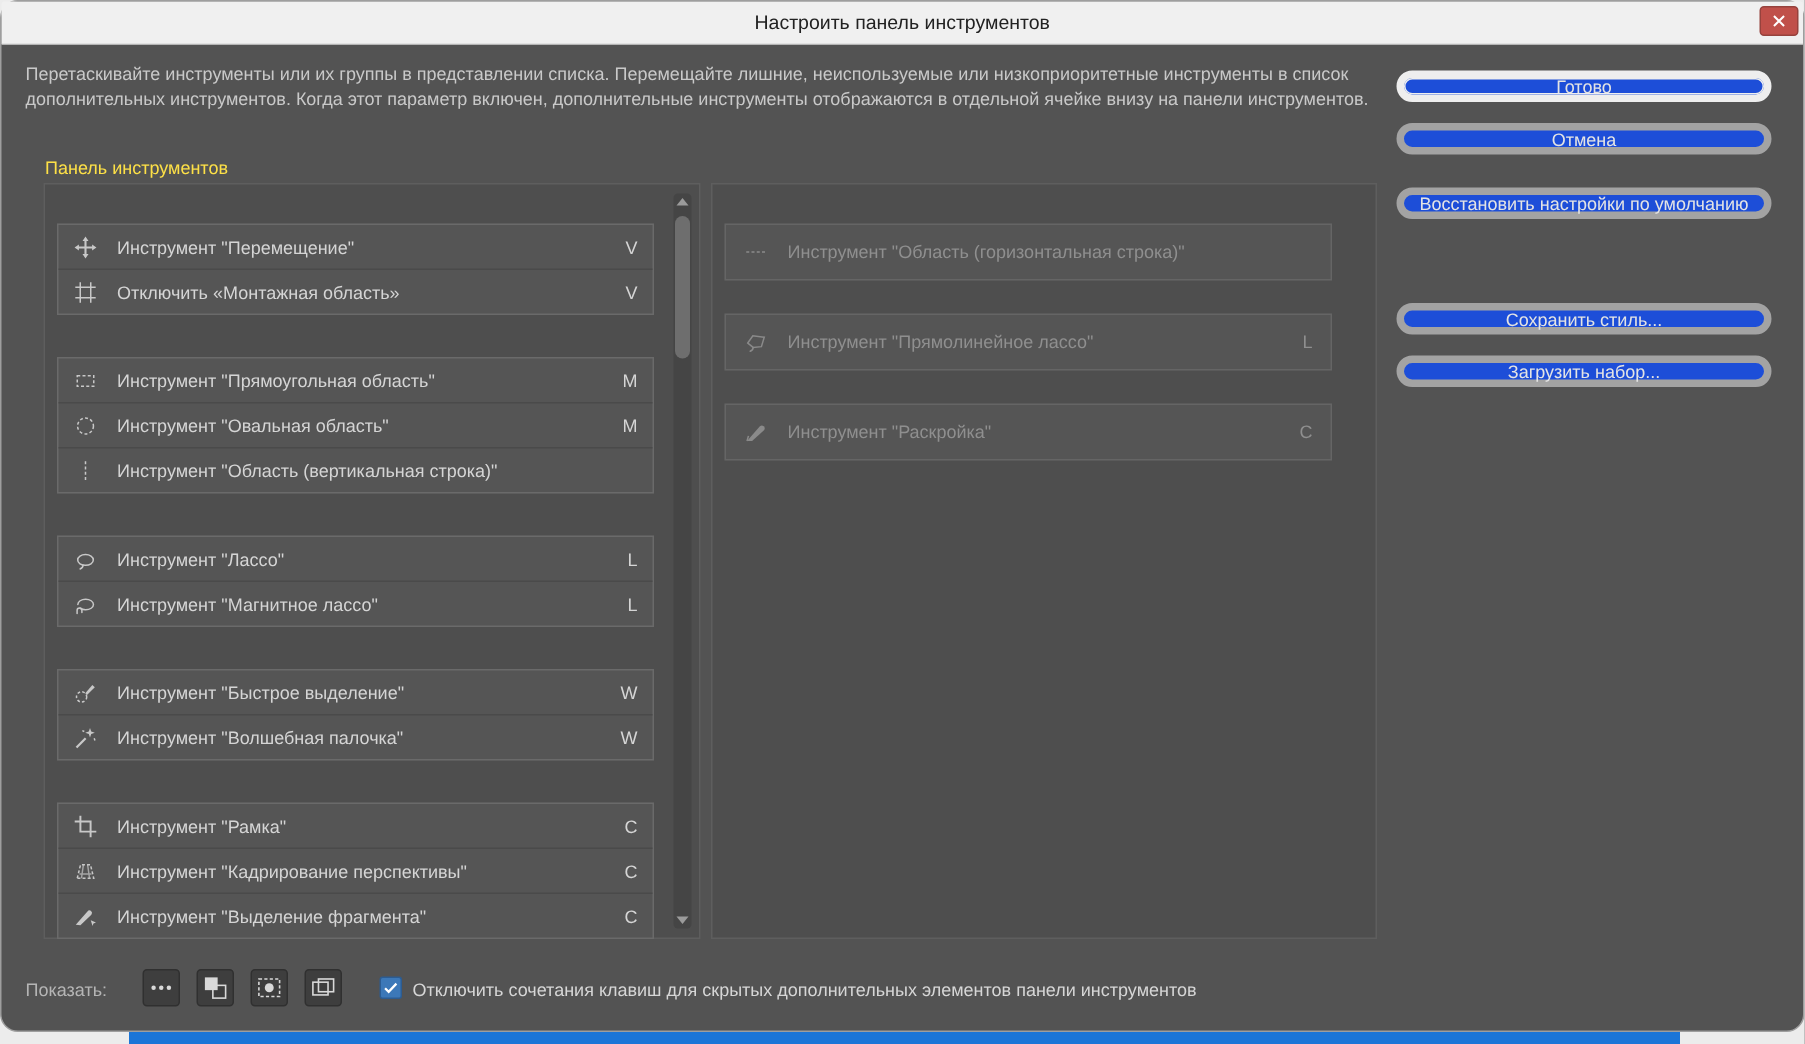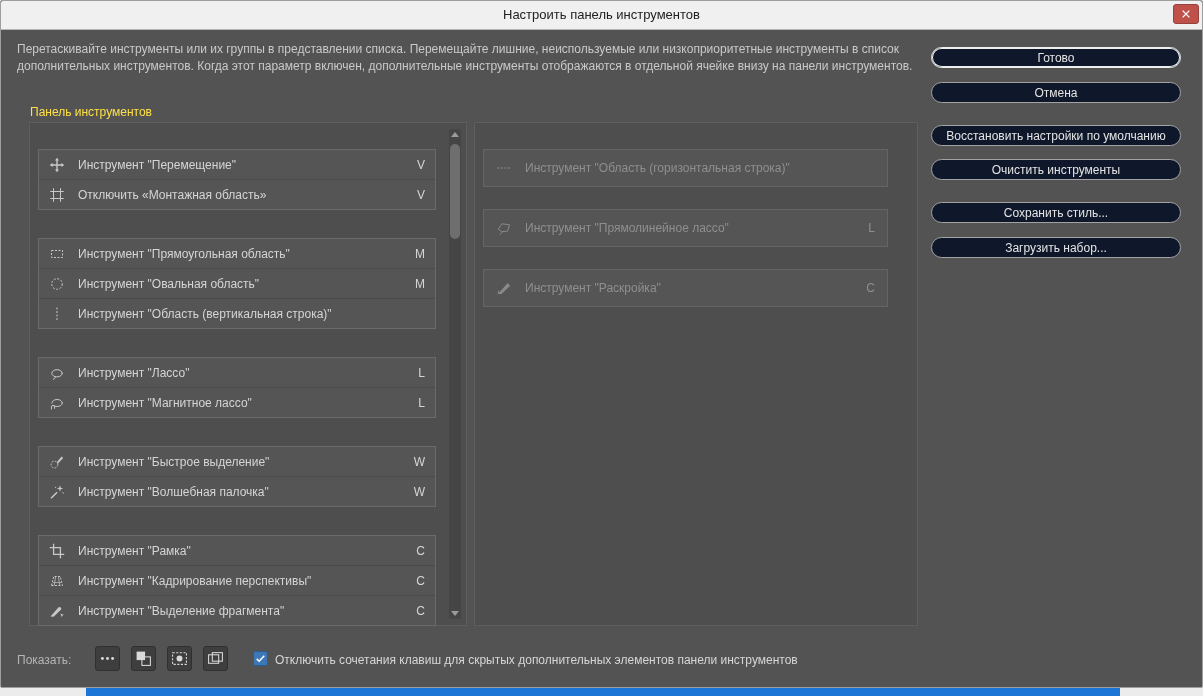--- a/index.html
+++ b/index.html
@@ -1,19 +1,19 @@
 <!DOCTYPE html>
 <html><head>
 <meta charset="utf-8">
 <style>
   html,body{margin:0;padding:0;}
   body{font-family:"Liberation Sans","DejaVu Sans",sans-serif;background:#d8d8d8;}
   .stage{position:relative;width:1203px;height:696px;background:#ececec;overflow:hidden;}
   .behind-strip{position:absolute;left:86px;width:1034px;bottom:0;height:9px;background:#1b75d7;}
-  .dialog{position:absolute;left:0;top:0;width:1203px;height:688px;background:#535353;border:1px solid #9e9e9e;box-sizing:border-box;border-radius:2px;}
+  .dialog{position:absolute;left:0;top:0;width:1203px;height:688px;background:#535353;border:1px solid #9e9e9e;box-sizing:border-box;border-radius:12px;}
   .titlebar{position:absolute;left:0;top:0;right:0;height:28px;background:#f0f0f0;border-bottom:1px solid #b5b5b5;border-radius:2px 2px 0 0;}
   .title{position:absolute;left:0;right:0;top:6px;text-align:center;font-size:13px;color:#222;}
   .close-btn{position:absolute;top:3px;right:3px;width:26px;height:20px;background:#c0504a;border:1px solid #96423d;border-radius:3px;padding:3px 6px;cursor:default;}
   .close-btn span{display:block;width:12px;height:12px;}
   .close-btn svg{width:12px;height:12px;display:block;}
   .desc{position:absolute;left:16px;top:40px;width:902px;font-size:12px;line-height:17px;color:#c9c9c9;}
   .col-label{position:absolute;top:104px;font-size:12px;color:#fde047;}
   .label-left{left:29px;}
   .label-mid{left:474px;margin-top:24px;}
   .panel{position:absolute;top:121px;height:504px;background:#4e4e4e;border:1px solid #5e5e5e;box-sizing:border-box;}
@@ -29,21 +29,21 @@
   .tool-shortcut{font-size:12px;color:#d5d5d5;margin-left:8px;}
   .extra-rows{position:absolute;left:8px;right:29px;top:26px;}
   .extra-row{height:38px;box-sizing:border-box;background:#555555;border:1px solid #656565;margin-bottom:22px;display:flex;align-items:center;padding:0 12px;}
   .extra-row .tool-label,.extra-row .tool-shortcut{color:#8f8f8f;}
   .extra-row .tool-icon{color:#8a8a8a;}
   .scrollbar{position:absolute;top:6px;bottom:6px;right:5px;width:12px;background:#454545;border-radius:3px;}
   .sb-thumb{position:absolute;left:1px;right:1px;top:15px;height:95px;background:#6e6e6e;border-radius:5px;}
   .sb-up,.sb-down{position:absolute;left:2px;width:0;height:0;border-left:4px solid transparent;border-right:4px solid transparent;}
   .sb-up{top:3px;border-bottom:5px solid #9b9b9b;}
   .sb-down{bottom:3px;border-top:5px solid #9b9b9b;}
-  .action-btn{position:absolute;left:930px;width:250px;height:21px;box-sizing:border-box;border-radius:13px;background:#0f172a;border:1px solid #a3a3a3;color:#e4e4e4;font-size:12px;font-family:inherit;display:flex;align-items:center;justify-content:center;cursor:default;}
+  .action-btn{position:absolute;left:930px;width:250px;height:21px;box-sizing:border-box;border-radius:13px;background:#1d4ed8;border:5px solid #a3a3a3;color:#e4e4e4;font-size:12px;font-family:inherit;display:flex;align-items:center;justify-content:center;cursor:default;}
   .action-btn.primary{border-color:#eeeeee;box-shadow:inset 0 0 0 1px #eeeeee;}
   .footer-label{position:absolute;left:16px;top:652px;font-size:12px;color:#b5b5b5;}
   .toggles{position:absolute;left:94px;top:645px;display:flex;gap:11px;}
   .toggle-btn{width:25px;height:25px;box-sizing:border-box;background:#3e3e3e;border:1px solid #303030;border-radius:3px;color:#d9d9d9;padding:3px;cursor:default;}
   .toggle-btn span{display:block;width:17px;height:17px;}
   .toggle-btn svg{width:17px;height:17px;display:block;}
   .checkbox{position:absolute;left:252px;top:650px;width:15px;height:15px;box-sizing:border-box;background:#3c78b8;border:1px solid #2c5c92;border-radius:2px;padding:1px;}
   .checkbox span{display:block;width:11px;height:11px;}
   .checkbox svg{width:11px;height:11px;display:block;}
   .checkbox-label{position:absolute;left:274px;top:652px;font-size:12px;color:#d6d6d6;}
@@ -235,21 +235,20 @@
             </span>
             <span class="tool-label">Инструмент "Раскройка"</span>
             <span class="tool-shortcut">C</span>
           </div>
         </div>
     </div>
 
     <button class="action-btn primary" style="top:46px">Готово</button>
     <button class="action-btn" style="top:81px">Отмена</button>
     <button class="action-btn" style="top:124px">Восстановить настройки по умолчанию</button>
-    <button class="action-btn" style="top:158px">Очистить инструменты</button>
     <button class="action-btn" style="top:201px">Сохранить стиль...</button>
     <button class="action-btn" style="top:236px">Загрузить набор...</button>
 
     <div class="footer-label">Показать:</div>
     <div class="toggles" id="footer-toggles">
         <button class="toggle-btn">
           <span>
             <svg viewBox="0 0 16 16" fill="currentColor">
               <circle cx="3.2" cy="8" r="1.4"></circle>
               <circle cx="8" cy="8" r="1.4"></circle>

